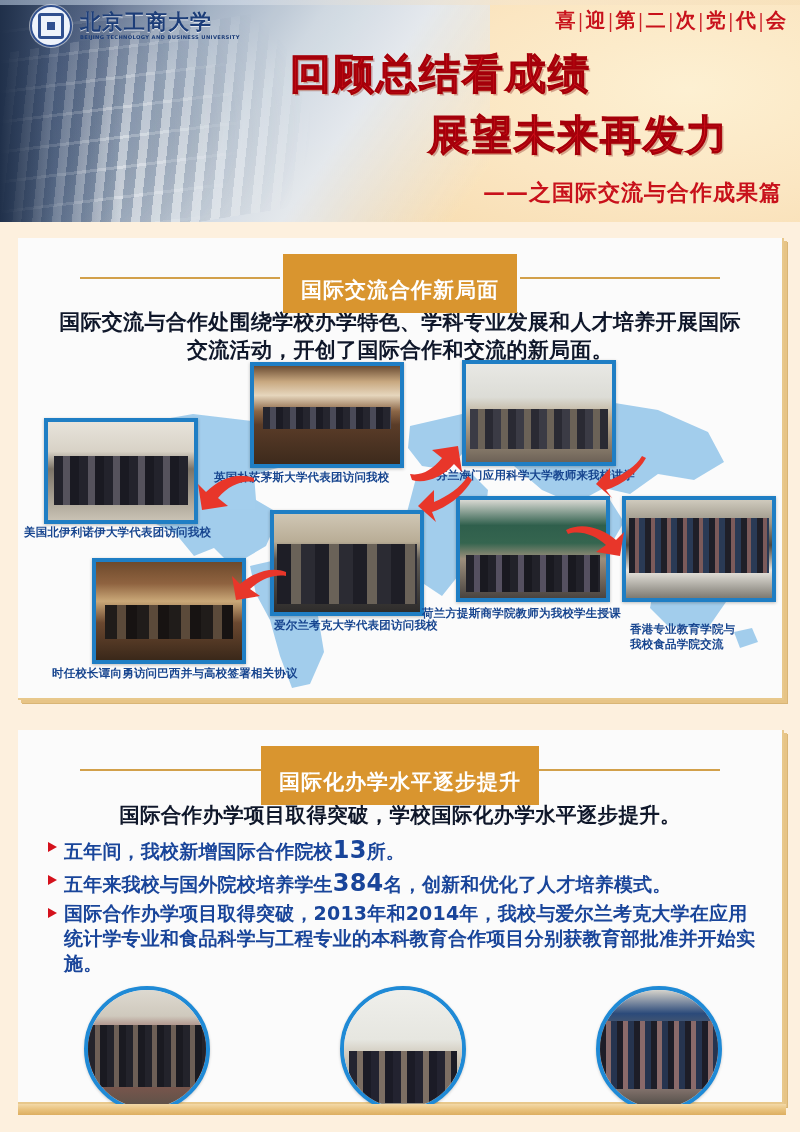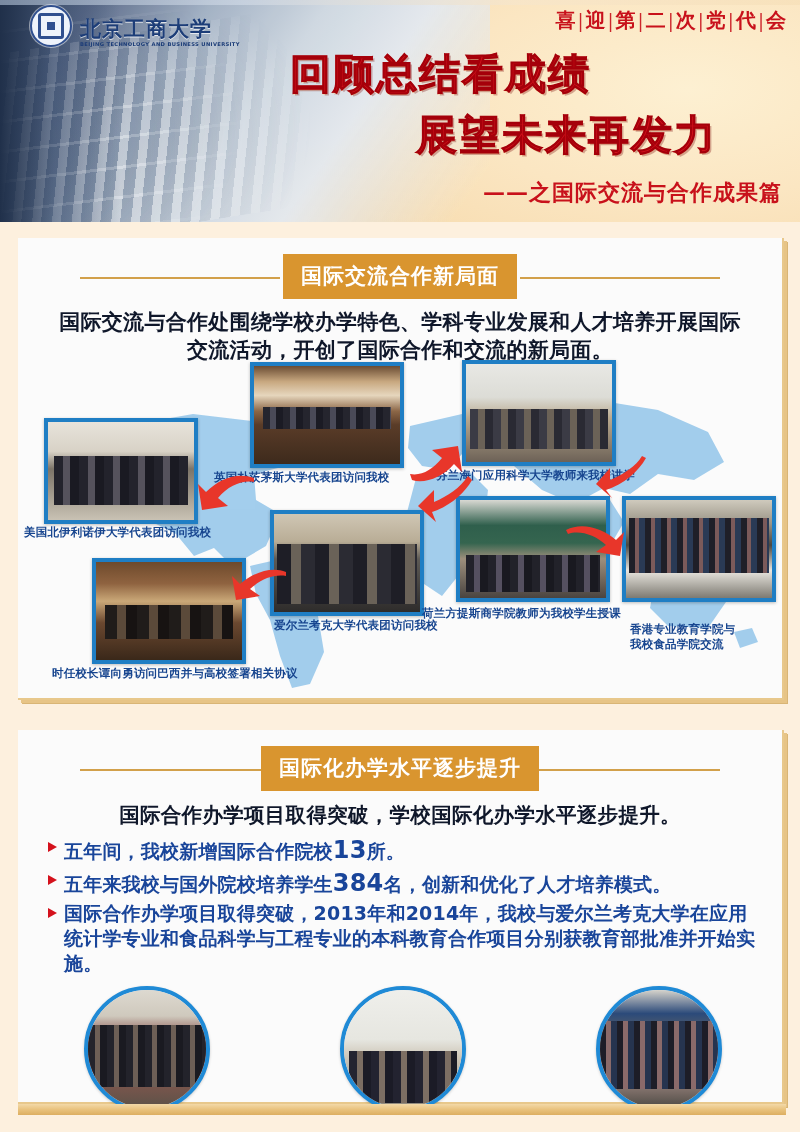--- a/index.html
+++ b/index.html
@@ -42,21 +42,21 @@
   .hdr-dark{
     position:absolute;left:0;top:0;width:120px;height:222px;
     background:linear-gradient(90deg,#20304a 0%, rgba(55,75,108,.55) 45%, rgba(90,110,140,0) 100%);
   }
   .hdr-topstrip{
     position:absolute;left:0;top:0;width:800px;height:5px;
     background:linear-gradient(90deg,#9fb0c6 0%,#cfd9e6 30%,#f7e6cb 65%,#f6dfb8 100%);
     opacity:.7;
   }
 
-  .logo-wrap{position:absolute;left:14px;top:5px;display:flex;align-items:flex-end;gap:8px;z-index:6;padding-left:16px;}
+  .logo-wrap{position:absolute;left:14px;top:5px;display:flex;align-items:center;gap:8px;z-index:6;padding-left:16px;}
   .logo-seal{
     width:38px;height:38px;border-radius:50%;
     border:2px solid #2f4f8f;background:#eef3fb;
     position:relative;flex:none;
     box-shadow:0 0 0 1px rgba(255,255,255,.5);
   }
   .logo-seal:before{
     content:"";position:absolute;left:50%;top:50%;transform:translate(-50%,-50%);
     width:20px;height:20px;border:3px solid #2f4f8f;border-radius:3px;
   }
@@ -84,21 +84,21 @@
 
   .hdr-title1,.hdr-title2{
     position:absolute;z-index:6;
     font-family:"DejaVu Sans","Liberation Sans",sans-serif;
     font-weight:bold;font-size:41px;letter-spacing:2px;
     color:#d4111c;
     -webkit-text-stroke:1px #a5000a;
     text-shadow:2px 2px 0 rgba(120,0,0,.30), 0 1px 0 #ffd9a0;
   }
   .hdr-title1{left:290px;top:47px;}
-  .hdr-title2{left:416px;top:108px;}
+  .hdr-title2{left:428px;top:108px;}
   .hdr-sub{
     position:absolute;right:18px;top:178px;z-index:6;
     font-family:"DejaVu Serif","Liberation Serif",serif;
     font-size:22px;font-weight:bold;color:#c8111b;letter-spacing:1px;
   }
 
   
   .panel{
     position:absolute;left:18px;width:764px;background:#fbfbfb;
     box-shadow:3px 3px 0 0 #e7c486, 4px 4px 0 0 #d9b575;
@@ -109,21 +109,21 @@
 
   .sec-head{position:relative;height:46px;margin-top:16px;}
   .sec-rule{
     position:absolute;top:23px;height:2px;background:#d2a04a;
   }
   .sec-rule.left{left:62px;right:auto;width:200px;}
   .sec-rule.right{right:62px;width:200px;}
   .sec-badge{
     position:absolute;left:50%;top:0;transform:translateX(-50%);
     background:#d9952f;color:#fff;font-weight:bold;font-size:21px;
-    padding:8px 18px 9px;letter-spacing:1px;white-space:nowrap;
+    padding:22px 18px 9px;letter-spacing:1px;white-space:nowrap;
     font-family:"DejaVu Sans","Liberation Sans",sans-serif;
   }
 
   .lead{
     margin:8px 34px 0 34px;text-align:center;
     font-family:"DejaVu Sans","Liberation Sans",sans-serif;
     font-size:21px;font-weight:bold;line-height:1.34;
     color:#0f172a;letter-spacing:.3px;
   }
   #panel2 .lead{font-size:20.5px;margin-top:10px;}

